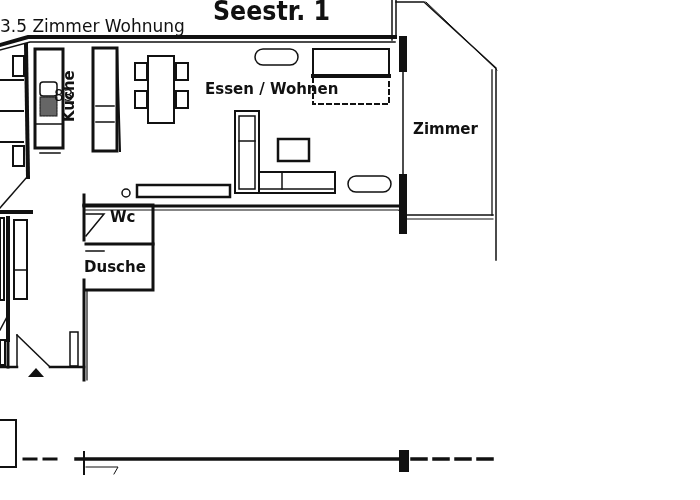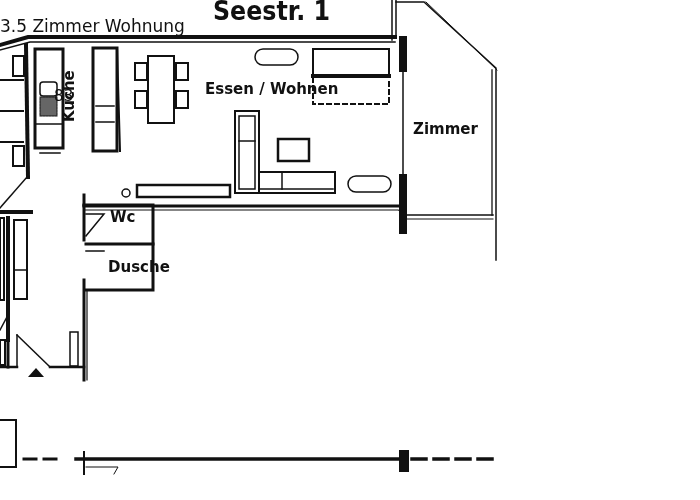--- a/index.html
+++ b/index.html
@@ -6,21 +6,21 @@
   body { width:700px; height:500px; overflow:hidden; position:relative; font-family:"Liberation Sans", sans-serif; }
   #plan { position:absolute; left:0; top:0; width:700px; height:500px; }
   .lbl { position:absolute; color:#111; white-space:nowrap; line-height:1; }
   .subtitle { left:0; top:18px; font-size:17px; font-family:"DejaVu Sans", sans-serif; }
   .title { left:213px; top:-3px; font-size:27px; font-weight:bold; font-family:"DejaVu Sans", sans-serif; transform:scaleX(0.88); transform-origin:left top; }
   .room { font-weight:bold; font-size:15px; font-family:"DejaVu Sans", sans-serif; }
   .kueche { left:62px; top:122px; transform:rotate(-90deg); transform-origin:left top; }
   .essen { left:205px; top:82px; }
   .balkon { left:413px; top:122px; }
   .wc { left:110px; top:210px; }
-  .dusche { left:84px; top:260px;margin-left:24px; }
+  .dusche { left:84px; top:260px; }
   .fnum { left:54px; top:50px; font-size:16px; font-family:"DejaVu Sans Mono", monospace;margin-top:38px; }
 </style>
 </head>
 <body>
 
 <svg id="plan" viewBox="0 0 700 500" xmlns="http://www.w3.org/2000/svg">
   <g fill="none" stroke="#111" stroke-linecap="square">
 
     <g>
       <path d="M0 45 L28 37 L395 37" stroke-width="4"></path>

